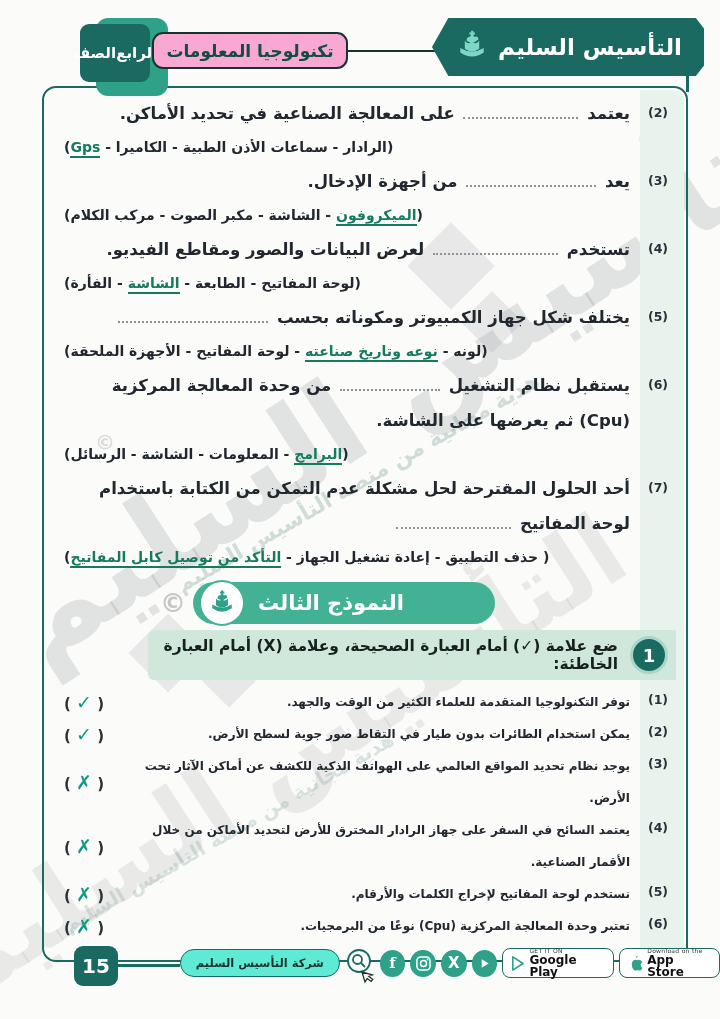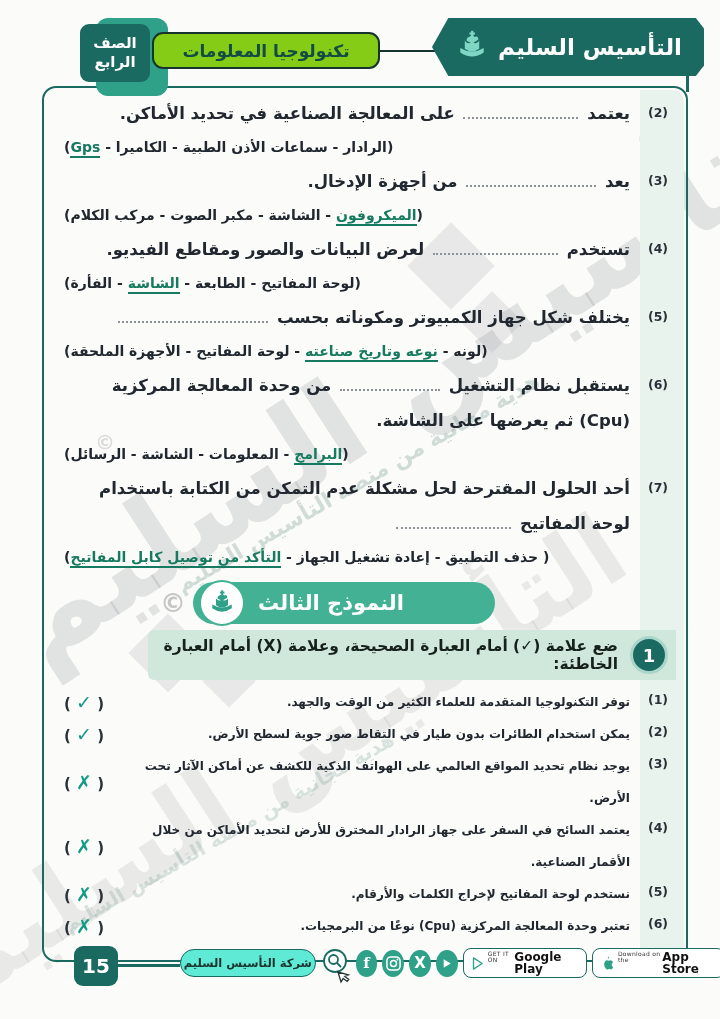--- a/index.html
+++ b/index.html
@@ -15,22 +15,22 @@
   .wm{position:absolute;inset:0;z-index:0;pointer-events:none;}
   .wm-big{position:absolute;white-space:nowrap;font-weight:bold;color:rgba(125,130,135,.20);transform:rotate(-33deg);}
   .wm-script{position:absolute;white-space:nowrap;color:rgba(105,150,140,.30);transform:rotate(-30deg);font-weight:bold;}
   .wm-diamond{position:absolute;background:rgba(140,145,148,.17);transform:rotate(45deg);}
   .wm-copy{position:absolute;color:rgba(130,133,136,.45);font-size:26px;font-weight:bold;}
 
   
   .header{position:absolute;top:0;left:0;right:0;height:96px;z-index:3;}
   .grade-card{position:absolute;top:18px;left:96px;width:72px;height:78px;background:var(--teal);border-radius:12px;}
   .grade-badge{position:absolute;top:24px;left:80px;width:70px;height:58px;background:var(--dark);border-radius:9px;
-    color:#fff;display:flex;flex-direction:column;align-items:center;justify-content:center;font-weight:bold;font-size:15px;line-height:1.25;}
-  .subject-pill{position:absolute;top:32px;left:152px;width:228px;height:37px;background:#84cc16;border:2px solid #17332e;
+    color:#fff;display:flex;flex-direction:row;align-items:center;justify-content:center;font-weight:bold;font-size:15px;line-height:1.25;}
+  .subject-pill{position:absolute;top:32px;left:152px;width:196px;height:37px;background:#f9a8d4;border:2px solid #17332e;
     border-radius:11px;display:flex;align-items:center;justify-content:center;color:#134c44;font-weight:bold;font-size:17px;z-index:2;}
   .subject-line{position:absolute;top:50px;left:345px;width:92px;height:2px;background:#17332e;}
   .brand-banner{position:absolute;top:18px;left:432px;width:272px;height:58px;background:var(--dark);
     clip-path:polygon(0 50%,6% 0,97% 0,100% 18%,100% 82%,97% 100%,6% 100%);
     display:flex;align-items:center;justify-content:center;gap:8px;direction:rtl;}
   .brand-banner .brand-text{color:#fff;font-weight:bold;font-size:23px;letter-spacing:-.5px;}
   .banner-drop{position:absolute;top:70px;left:686px;width:2.5px;height:22px;background:var(--dark);}
 
   
   .frame{position:absolute;top:86px;left:42px;width:646px;height:876px;border:2.5px solid var(--dark);
@@ -72,21 +72,21 @@
     color:#fff;font-weight:bold;font-size:20px;display:flex;align-items:center;justify-content:center;}
   .footer-line{position:absolute;left:118px;top:24px;width:62px;height:2.5px;background:var(--dark);}
   .footer-items{position:absolute;left:180px;top:8px;display:flex;align-items:center;gap:5px;}
   .company-pill{width:168px;height:28px;background:#5eead4;border:1.5px solid var(--dark);border-radius:14px;
     display:flex;align-items:center;justify-content:center;font-size:11.5px;font-weight:bold;color:#18332d;direction:rtl;}
   .search-wrap{position:relative;width:30px;height:30px;}
   .soc{width:27px;height:27px;border-radius:50%;background:var(--teal);display:flex;align-items:center;justify-content:center;
     color:#fff;font-weight:bold;font-size:15px;}
   .store-badge{height:30px;background:#fff;border:1.5px solid var(--dark);border-radius:8px;display:flex;align-items:center;
     gap:4px;padding:0 8px;}
-  .store-badge .txt{display:flex;flex-direction:row;line-height:1;}
+  .store-badge .txt{display:flex;flex-direction:column;line-height:1;}
   .store-badge .small{font-size:6px;color:#333;letter-spacing:.3px;}
   .store-badge .big{font-size:12px;font-weight:bold;color:#111;}
 </style>
 </head>
 <body>
 
 <div class="page">
 
   <div class="wm">
     <div class="wm-big" style="top:300px;left:-60px;font-size:120px;">التأسيس السليم</div>

